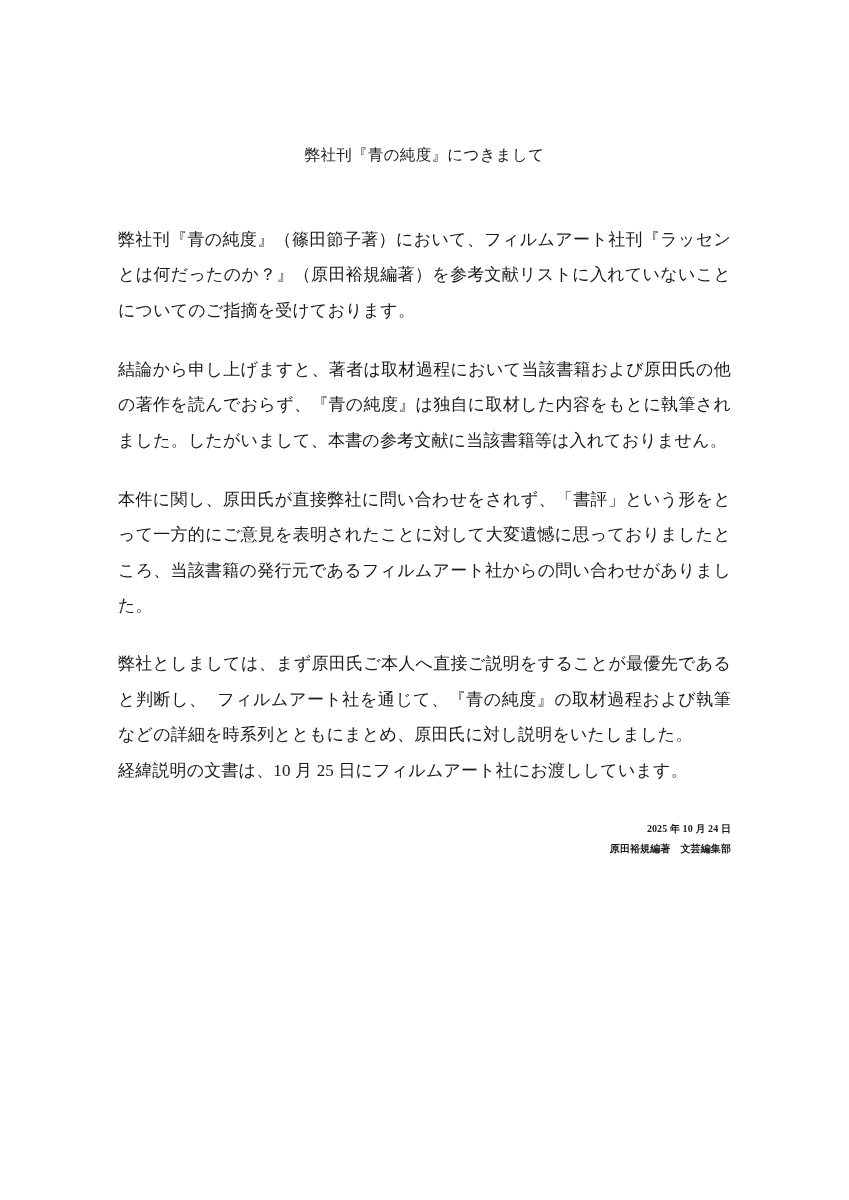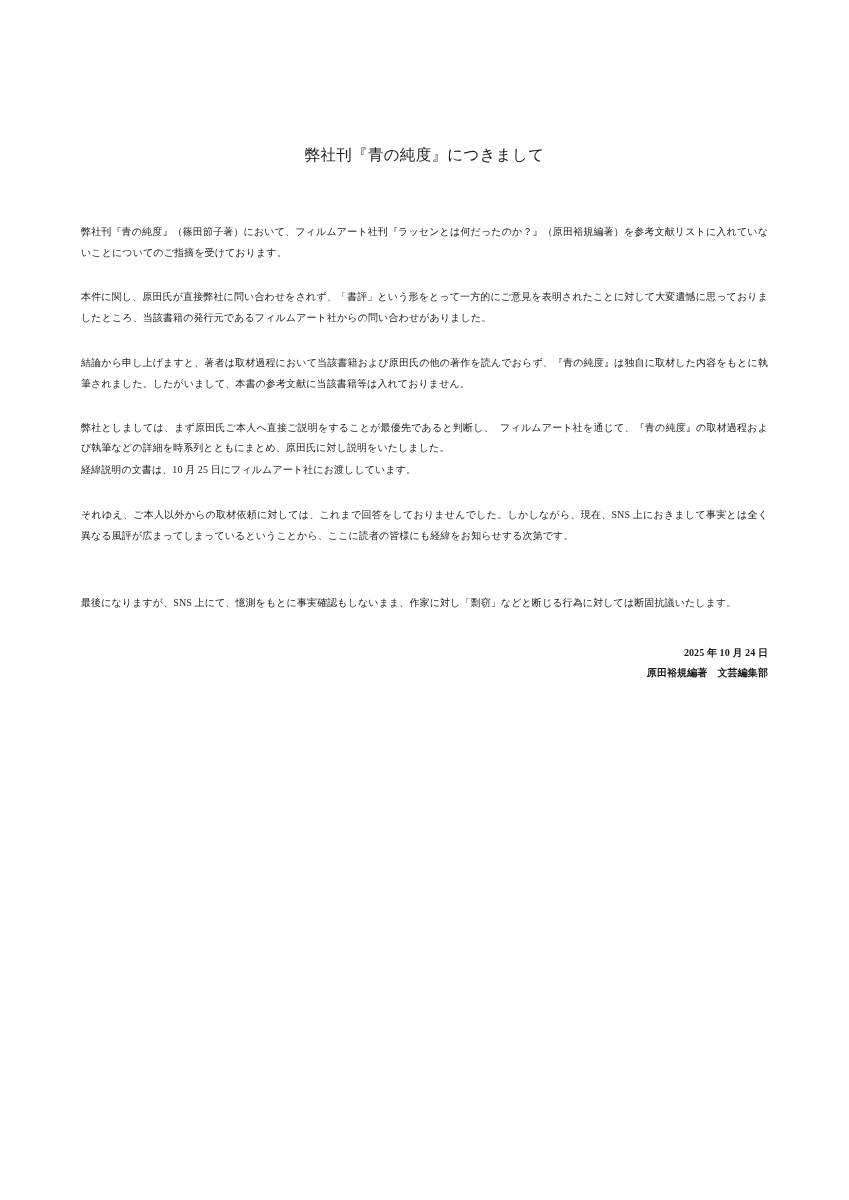--- a/index.html
+++ b/index.html
@@ -12,36 +12,36 @@
     background: #ffffff;
     font-family: "Liberation Serif", "DejaVu Serif", serif;
     color: #1a1a1a;
     overflow: hidden;
   }
   .page {
     position: relative;
     width: 849px;
     height: 852px;
     box-sizing: border-box;
-    padding: 0 81px;
+    padding: 0 118px;
   }
   .doc-title {
     text-align: center;
     font-size: 15.5px;
     line-height: 1.6;
     margin: 0;
     padding-top: 143px;
     letter-spacing: 0.02em;
     font-weight: normal;
   }
   .body-block {
     margin-top: 54px;
   }
   p.para {
-    font-size: 10px;
+    font-size: 17px;
     line-height: 2.08;
     margin: 0 0 24px 0;
     text-align: justify;
     text-justify: inter-ideograph;
     letter-spacing: 0.01em;
     word-break: break-all;
   }
   p.para.tight {
     margin-bottom: 0;
     font-family: Liberation Mono, monospace;
@@ -63,26 +63,24 @@
 </style>
 </head>
 <body>
 
 <div class="page">
 
   <h1 class="doc-title">弊社刊『青の純度』につきまして</h1>
 
   <div class="body-block">
     <p class="para">弊社刊『青の純度』（篠田節子著）において、フィルムアート社刊『ラッセンとは何だったのか？』（原田裕規編著）を参考文献リストに入れていないことについてのご指摘を受けております。</p>
+    <p class="para">結論から申し上げますと、著者は取材過程において当該書籍および原田氏の他の著作を読んでおらず、『青の純度』は独自に取材した内容をもとに執筆されました。したがいまして、本書の参考文献に当該書籍等は入れておりません。</p>
     <p class="para">本件に関し、原田氏が直接弊社に問い合わせをされず、「書評」という形をとって一方的にご意見を表明されたことに対して大変遺憾に思っておりましたところ、当該書籍の発行元であるフィルムアート社からの問い合わせがありました。</p>
-    <p class="para">結論から申し上げますと、著者は取材過程において当該書籍および原田氏の他の著作を読んでおらず、『青の純度』は独自に取材した内容をもとに執筆されました。したがいまして、本書の参考文献に当該書籍等は入れておりません。</p>
     <p class="para tight">弊社としましては、まず原田氏ご本人へ直接ご説明をすることが最優先であると判断し、 フィルムアート社を通じて、『青の純度』の取材過程および執筆などの詳細を時系列とともにまとめ、原田氏に対し説明をいたしました。</p>
     <p class="para">経緯説明の文書は、10 月 25 日にフィルムアート社にお渡ししています。</p>
-    <p class="para">それゆえ、ご本人以外からの取材依頼に対しては、これまで回答をしておりませんでした。しかしながら、現在、SNS 上におきまして事実とは全く異なる風評が広まってしまっているということから、ここに読者の皆様にも経緯をお知らせする次第です。</p>
-    <p class="para gap-big">最後になりますが、SNS 上にて、憶測をもとに事実確認もしないまま、作家に対し「剽窃」などと断じる行為に対しては断固抗議いたします。</p>
   </div>
 
   <div class="signature">
     <div>2025 年 10 月 24 日</div>
     <div>原田裕規編著　文芸編集部</div>
   </div>
 
 </div>
 
 </body></html>

